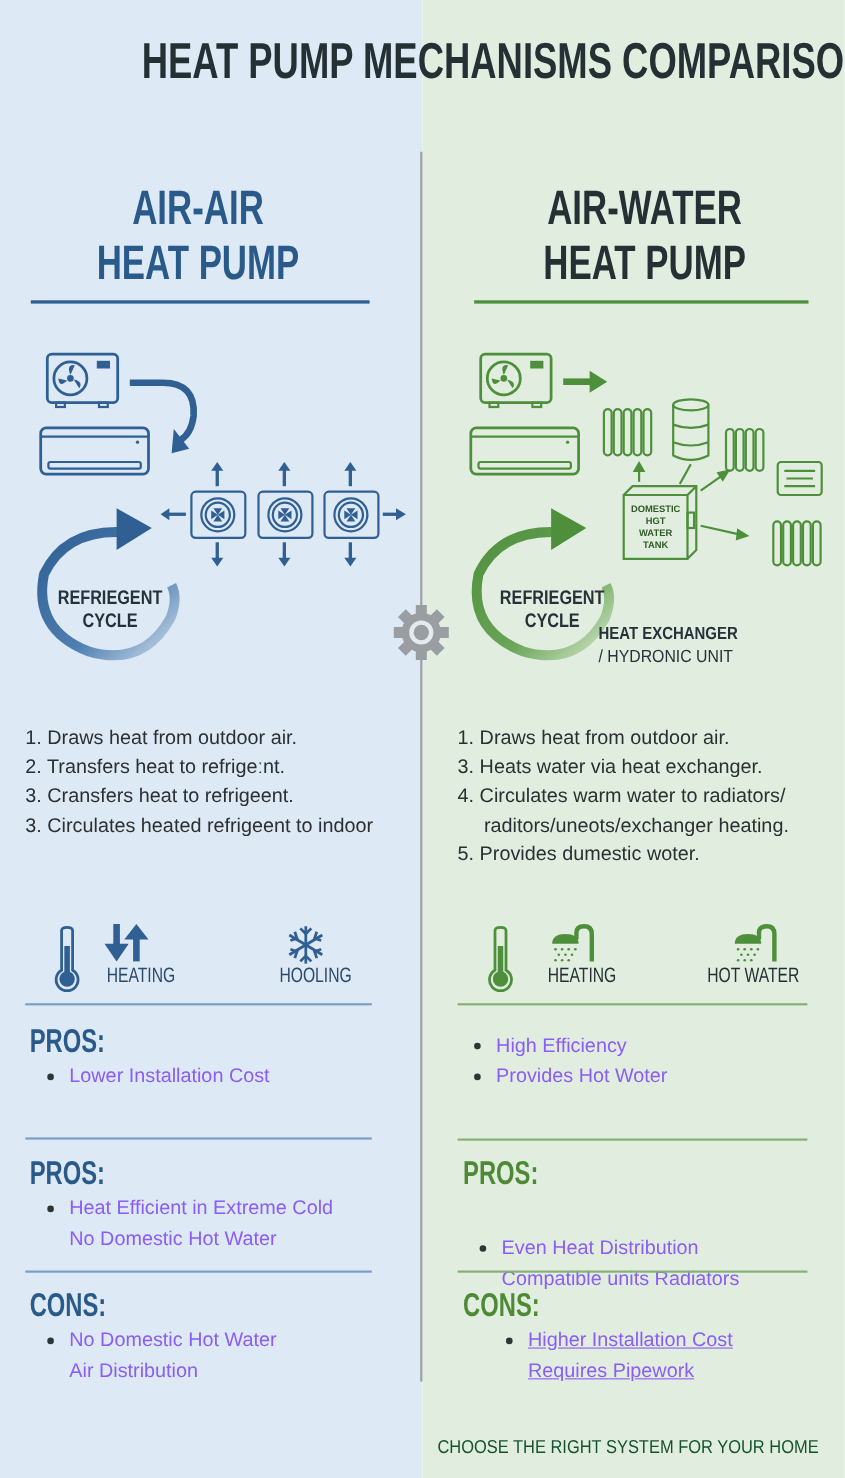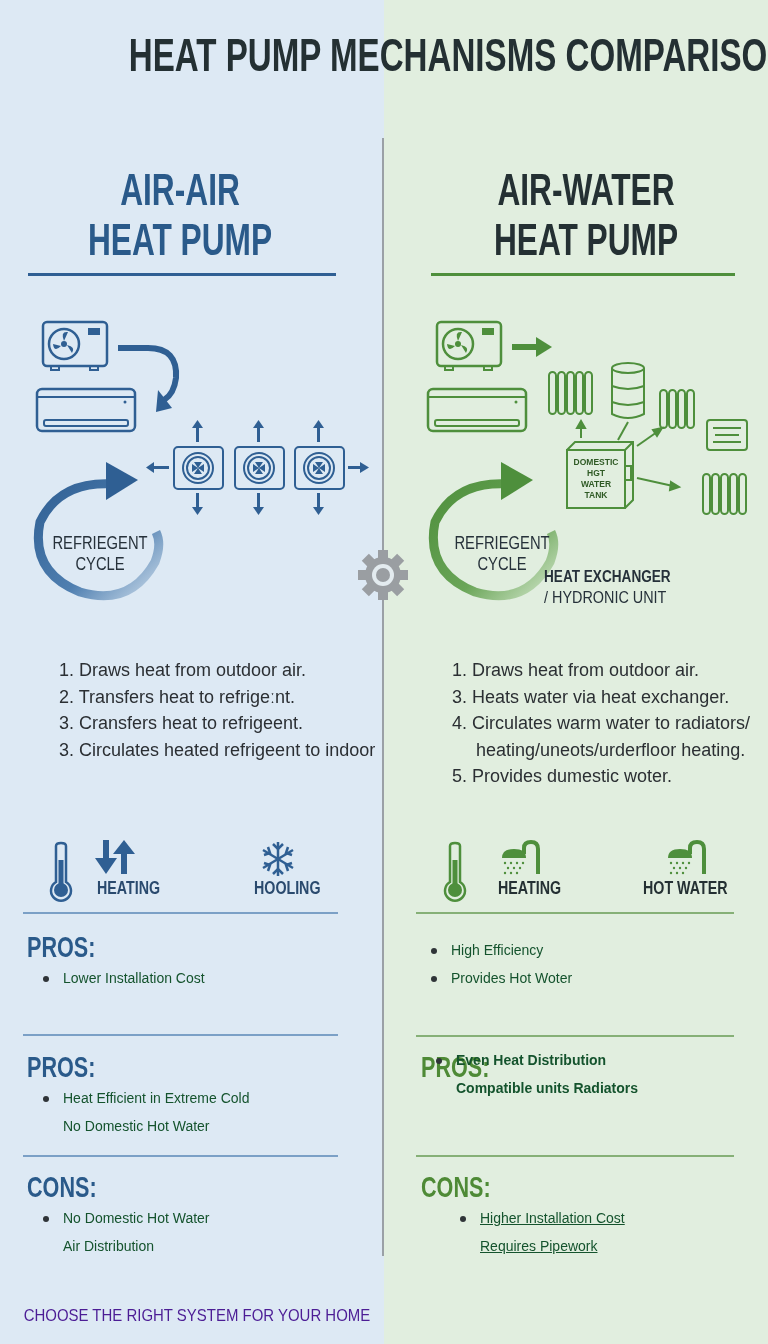--- a/index.html
+++ b/index.html
@@ -13,35 +13,35 @@
   .col-title { position: absolute; top: 165px; width: 384px; text-align: center; font-size: 44px; font-weight: bold; line-height: 50px; }
   .col-title span { display: block; transform: scaleX(0.72); transform-origin: center; }
   .col-title.left { left: -12px; color: #2a5a8a; }
   .col-title.right { left: 394px; color: #243033; }
   .hr { position: absolute; height: 3px; }
   .hr.blue { background: #2f5f93; }
   .hr.green { background: #4e8f3c; }
   .hr-thin { position: absolute; height: 2px; }
   .hr-thin.blue { background: #7ba0c6; }
   .hr-thin.green { background: #86b077; }
-  .cycle-label { position: absolute; font-weight: normal; font-size: 18px; line-height: 21px; color: #26313a; text-align: center; }
+  .cycle-label { position: absolute; font-weight: bold; font-size: 18px; line-height: 21px; color: #26313a; text-align: center; }
   .cycle-label span { display: block; transform: scaleX(0.82); transform-origin: center; }
-  .steps { position: absolute; font-size: 18px; line-height: 26.5px; color: #2b2f33; list-style: none; margin-left: 36px; }
+  .steps { position: absolute; font-size: 18px; line-height: 26.5px; color: #2b2f33; list-style: none; }
   .steps li { white-space: nowrap; }
   .steps .cont { padding-left: 24px; }
-  .feat-label { position: absolute; font-weight: bold; font-size: 19px; color: #2a4a6e; }
+  .feat-label { position: absolute; font-weight: normal; font-size: 19px; color: #2a4a6e; }
   .feat-label span { display: inline-block; transform: scaleX(0.75); transform-origin: left center; white-space: nowrap; }
   .sec-head { position: absolute; font-weight: bold; font-size: 30px; }
   .sec-head span { display: inline-block; transform: scaleX(0.72); transform-origin: left center; }
   .sec-head.blue { color: #2a5a8a; }
   .sec-head.green { color: #4e8a36; }
-  .bullets { position: absolute; font-size: 14px; line-height: 28px; color: #14532d; list-style: none; }
+  .bullets { position: absolute; font-size: 18px; line-height: 28px; color: #8b5cf6; list-style: none; }
   .bullets li { position: relative; padding-left: 28px; white-space: nowrap; }
   .bullets li.dot::before { content: ""; position: absolute; left: 8px; top: 12px; width: 6px; height: 6px; border-radius: 50%; background: #2f3438; }
-  .footer { position: absolute; top: 1306px; left: 0; width: 768px; text-align: left; font-size: 17px; color: #4c1d95; }
+  .footer { position: absolute; top: 1306px; left: 0; width: 768px; text-align: right; font-size: 17px; color: #14532d; }
   .footer span { display: inline-block; transform: scaleX(0.88); transform-origin: center; }
   svg { position: absolute; overflow: visible; }
   .hx { position: absolute; left: 544px; top: 566px; font-size: 16px; color: #26313a; line-height: 21px; }
   .hx b { display: block; transform: scaleX(0.85); transform-origin: left; white-space: nowrap; }
   .hx span { display: block; font-weight: normal; transform: scaleX(0.9); transform-origin: left; white-space: nowrap; }
 </style>
 </head>
 <body>
 
 <div class="bg-left"></div>
@@ -242,21 +242,21 @@
 <ul class="steps" style="left:23px; top:657px;">
   <li>1. Draws heat from outdoor air.</li>
   <li>2. Transfers heat to refrigeːnt.</li>
   <li>3. Cransfers heat to refrigeent.</li>
   <li>3. Circulates heated refrigeent to indoor</li>
 </ul>
 <ul class="steps" style="left:416px; top:657px;">
   <li>1. Draws heat from outdoor air.</li>
   <li>3. Heats water via heat exchanger.</li>
   <li>4. Circulates warm water to radiators/</li>
-  <li class="cont">heating/uneots/urderfloor heating.</li>
+  <li class="cont">raditors/uneots/exchanger heating.</li>
   <li>5. Provides dumestic woter.</li>
 </ul>
 
 <svg style="left:48px; top:842px;" width="26" height="60" viewBox="0 0 26 60">
   <path d="M8 4 Q8 1 13 1 Q18 1 18 4 L18 40 A10 10 0 1 1 8 40 Z" fill="none" stroke="#2f5f93" stroke-width="2.5"></path>
   <rect x="10.5" y="18" width="5" height="28" fill="#2f5f93"></rect>
   <circle cx="13" cy="48" r="7" fill="#2f5f93"></circle>
 </svg>
 <svg style="left:95px; top:840px;" width="42" height="36" viewBox="0 0 42 36">
   <rect x="8" y="0" width="6" height="22" fill="#2f5f93"></rect>
@@ -338,21 +338,21 @@
   <li>Air Distribution</li>
 </ul>
 
 <ul class="bullets" style="left:423px; top:936px;">
   <li class="dot">High Efficiency</li>
   <li class="dot">Provides Hot Woter</li>
 </ul>
 <div class="hr-thin green" style="left:416px; top:1035px; width:318px;"></div>
 
 <div class="sec-head green" style="left:421px; top:1050px;"><span>PROS:</span></div>
-<ul class="bullets" style="left:428px; top:1046px;font-weight:bold;">
+<ul class="bullets" style="left:428px; top:1120px;">
   <li class="dot">Even Heat Distribution</li>
   <li>Compatible units Radiators</li>
 </ul>
 <div class="hr-thin green" style="left:416px; top:1155px; width:318px;"></div>
 
 <div class="sec-head green" style="left:421px; top:1170px;"><span>CONS:</span></div>
 <ul class="bullets" style="left:452px; top:1204px;text-decoration:underline;">
   <li class="dot">Higher Installation Cost</li>
   <li>Requires Pipework</li>
 </ul>

